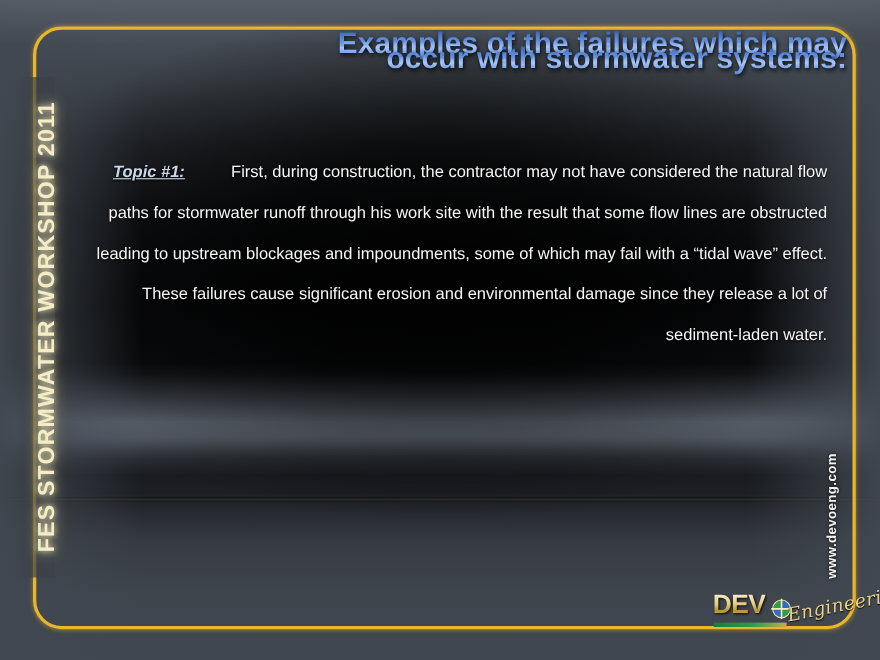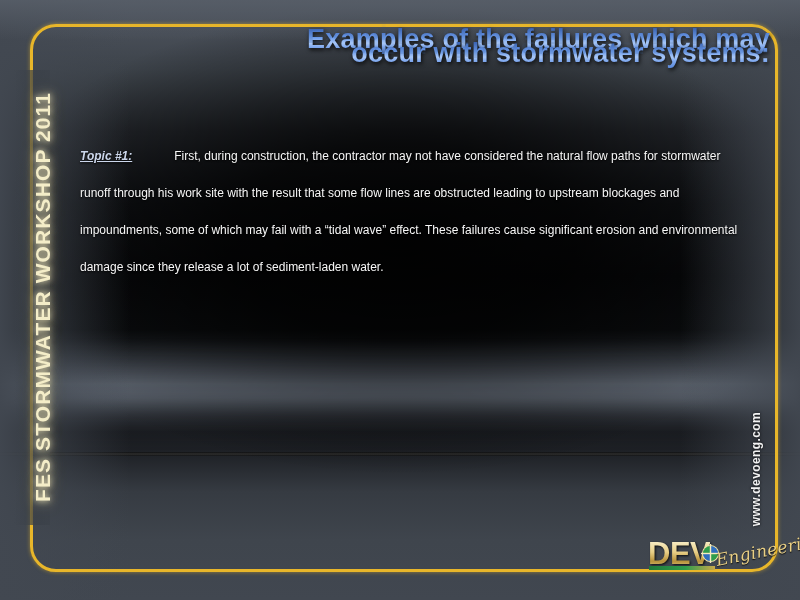--- a/index.html
+++ b/index.html
@@ -197,25 +197,25 @@
     filter: blur(0.6px);
   }
   .title-group { position: relative; height: 36px; }
 
   
   .body-block {
     position: absolute;
     left: 80px;
     top: 138px;
     width: 672px;
-    font-size: 12px;
+    font-size: 15px;
     line-height: 37px;
     color: #f7f7f7;
     text-shadow: 0 1px 2px rgba(0,0,0,0.95);
-    text-align: left;
+    text-align: right;
   }
   .topic-label {
     font-weight: bold;
     font-style: italic;
     text-decoration: underline;
     color: #ccd7ec;
     text-shadow: 0 1px 2px rgba(0,0,0,0.95);
     margin-right: 42px;
   }
 
@@ -224,21 +224,21 @@
     position: absolute;
     left: 648px;
     top: 536px;
     width: 140px;
     height: 58px;
   }
   .logo-devo {
     position: absolute;
     left: 0;
     top: 0;
-    font-size: 31px;
+    font-size: 24px;
     font-weight: bold;
     letter-spacing: -0.5px;
     color: #f3e6b4;
     background: linear-gradient(to bottom, #fffbe4 0%, #e8cf86 45%, #b8923a 70%, #f0e0a8 100%);
     -webkit-background-clip: text;
     background-clip: text;
     -webkit-text-fill-color: transparent;
     filter: drop-shadow(1px 1px 1px rgba(0,0,0,0.8));
   }
   .logo-bar {

